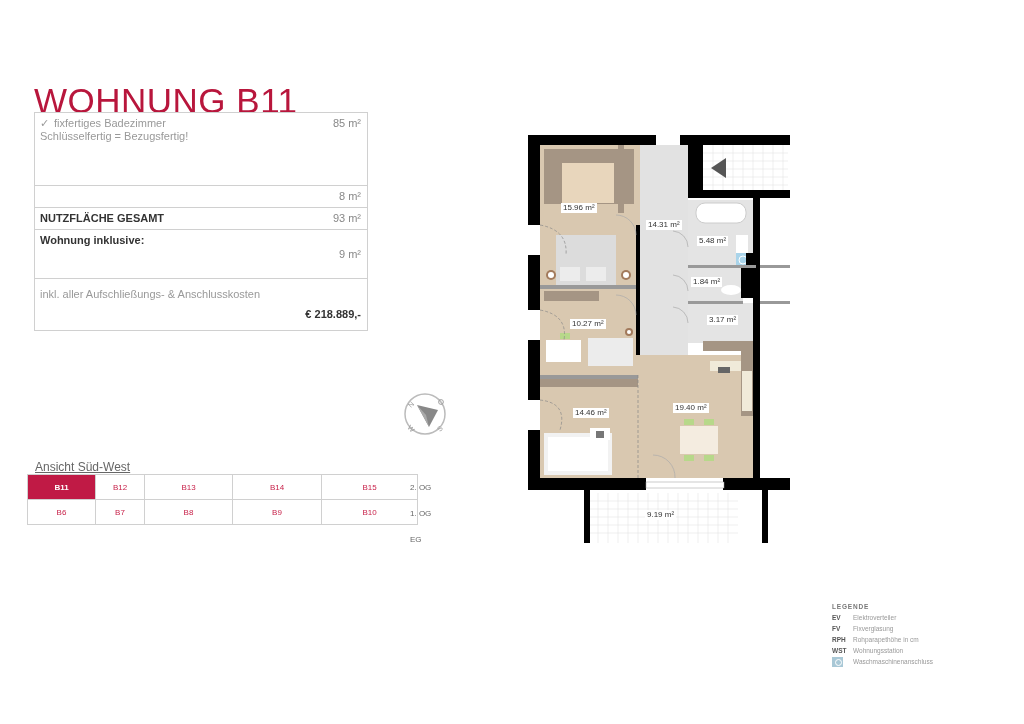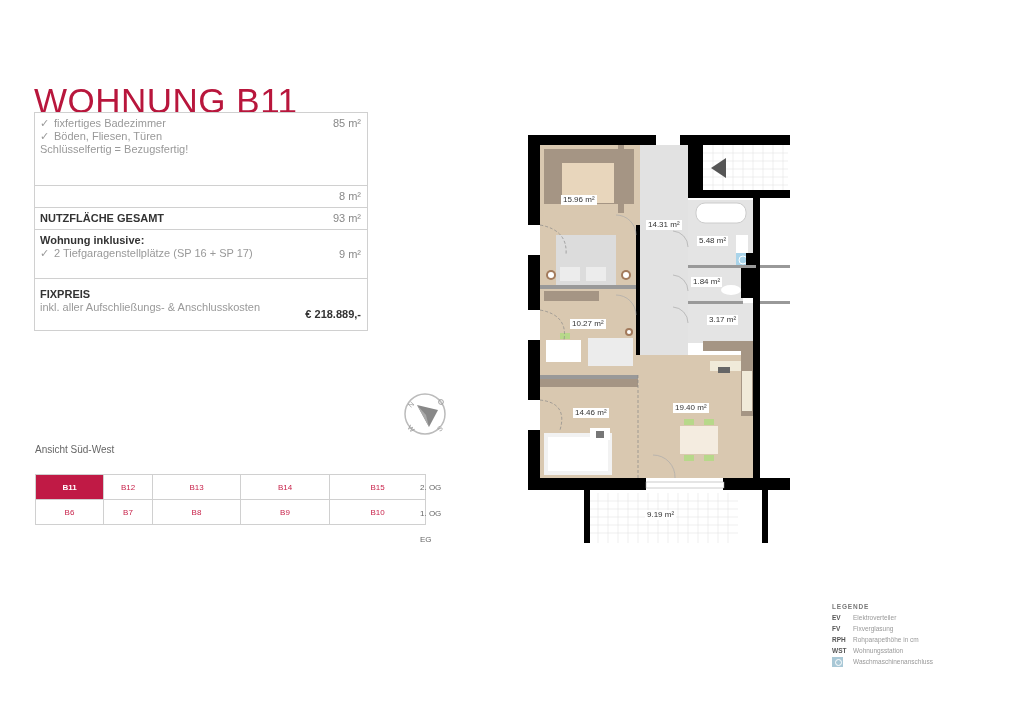--- a/index.html
+++ b/index.html
@@ -18,62 +18,59 @@
   .info .note { color: #999; }
   .info .price { color: #333; font-weight: bold; margin-top: 20px; }
   .sec.s1 { padding-top: 4px; padding-bottom: 4px; height: 73px; }
   .sec.s2 { height: 22px; padding-top: 4px; }
   .sec.s3 { height: 22px; padding-top: 4px; }
   .sec.s4 { height: 49px; padding-top: 4px; }
   .sec.s5 { height: 51px; padding-top: 9px; }
 
   .compass { position: absolute; left: 402px; top: 391px; width: 46px; height: 46px; }
 
-  .view-label { position: absolute; left: 35px; top: 444px; font-size: 10px; color: #666; }
-  .units { position: absolute; left: 35px; top: 474px; border-collapse: collapse; }
+  .view-label { position: absolute; left: 35px; top: 460px; font-size: 12px; color: #666; text-decoration: underline; }
+  .units { position: absolute; left: 27px; top: 474px; border-collapse: collapse; }
   .units td { border: 1.5px solid #d0d0d0; text-align: center; font-size: 8px; color: #c8234b; height: 25px; padding: 0; }
   .units td.active { background: #c01a45; color: #fff; font-weight: bold; }
-  .floor { position: absolute; left: 420px; font-size: 8px; color: #666; }
+  .floor { position: absolute; left: 410px; font-size: 8px; color: #666; }
 
   .legend { position: absolute; left: 832px; top: 601px; font-size: 6.5px; color: #999; line-height: 11px; }
   .legend .lh { color: #777; font-weight: bold; letter-spacing: 0.8px; }
   .legend .k { display: inline-block; width: 21px; color: #555; font-weight: bold; }
   .legend .wm { display: inline-block; width: 11px; height: 10px; background: #a9c8d6; vertical-align: middle; margin-right: 10px; position: relative; }
   .legend .wm::after { content: ""; position: absolute; left: 2.5px; top: 2px; width: 5px; height: 5px; border: 1px solid #fff; border-radius: 50%; }
 
   .plan { position: absolute; left: 528px; top: 135px; width: 262px; height: 408px; }
   .area-label { position: absolute; font-size: 8px; color: #333; background: #fff; padding: 0 2px; line-height: 10px; white-space: nowrap; }
 </style>
 </head>
 <body>
 
 <div class="title">WOHNUNG B11</div>
 
 <div class="info">
   <div class="sec s1">
     <span class="val">85 m²</span>
     <div class="li"><span class="chk">✓</span><span>fixfertiges Badezimmer</span></div>
-    <div class="li"><span class="chk">✓</span><span>Böden, Fliesen, Türen</span></div>
     <div class="note">Schlüsselfertig = Bezugsfertig!</div>
   </div>
   <div class="sec s2">
     <span class="val">8 m²</span>
   </div>
   <div class="sec s3">
     <span class="val">93 m²</span>
     <div class="head">NUTZFLÄCHE GESAMT</div>
   </div>
   <div class="sec s4">
     <div class="head">Wohnung inklusive:</div>
     <span class="val" style="top:18px">9 m²</span>
-    <div class="li"><span class="chk">✓</span><span>2 Tiefgaragenstellplätze (SP 16 + SP 17)</span></div>
   </div>
   <div class="sec s5">
     <span class="val price" style="color:#333">€ 218.889,-</span>
-    <div class="head">FIXPREIS</div>
     <div class="note">inkl. aller Aufschließungs- &amp; Anschlusskosten</div>
   </div>
 </div>
 
 <svg class="compass" viewBox="0 0 46 46">
   <circle cx="23" cy="23" r="20" fill="none" stroke="#bbb" stroke-width="1.5"></circle>
   <polygon points="15,14 36,19 27,36" fill="#888"></polygon>
   <polygon points="15,14 27,36 24,24" fill="#aaa"></polygon>
   <text x="9" y="17" font-size="7" fill="#999" font-family="Liberation Sans, sans-serif" transform="rotate(-45 9 17)">N</text>
   <circle cx="39" cy="11" r="2.4" fill="none" stroke="#999" stroke-width="0.9"></circle>
@@ -235,21 +232,21 @@
     </g>
     <g fill="none" stroke="#aaa" stroke-width="0.7">
       <path d="M88 80 A 20 20 0 0 1 108 100"></path>
       <path d="M88 160 A 20 20 0 0 1 108 180"></path>
       <path d="M145 96 A 16 16 0 0 1 160 112"></path>
       <path d="M145 140 A 16 16 0 0 1 160 156"></path>
       <path d="M145 172 A 16 16 0 0 1 160 188"></path>
       <path d="M125 320 A 22 22 0 0 1 147 343"></path>
     </g>
   </svg>
-  <span class="area-label" style="left:33px;top:60px">15.96 m²</span>
+  <span class="area-label" style="left:33px;top:68px">15.96 m²</span>
   <span class="area-label" style="left:118px;top:85px">14.31 m²</span>
   <span class="area-label" style="left:169px;top:101px">5.48 m²</span>
   <span class="area-label" style="left:163px;top:142px">1.84 m²</span>
   <span class="area-label" style="left:179px;top:180px">3.17 m²</span>
   <span class="area-label" style="left:42px;top:184px">10.27 m²</span>
   <span class="area-label" style="left:45px;top:273px">14.46 m²</span>
   <span class="area-label" style="left:145px;top:268px">19.40 m²</span>
   <span class="area-label" style="left:117px;top:375px">9.19 m²</span>
 </div>
 

